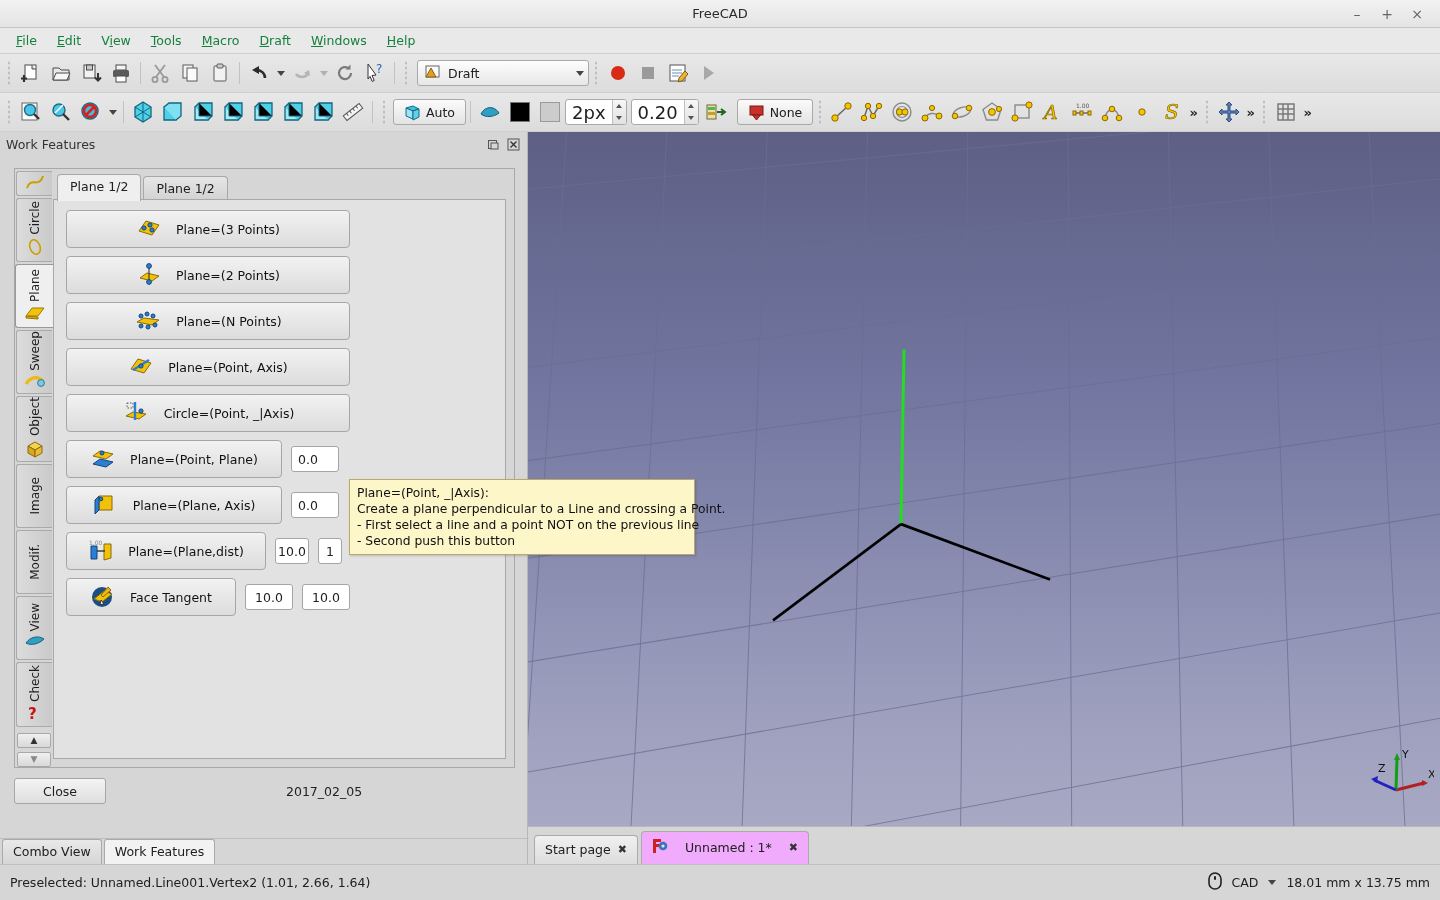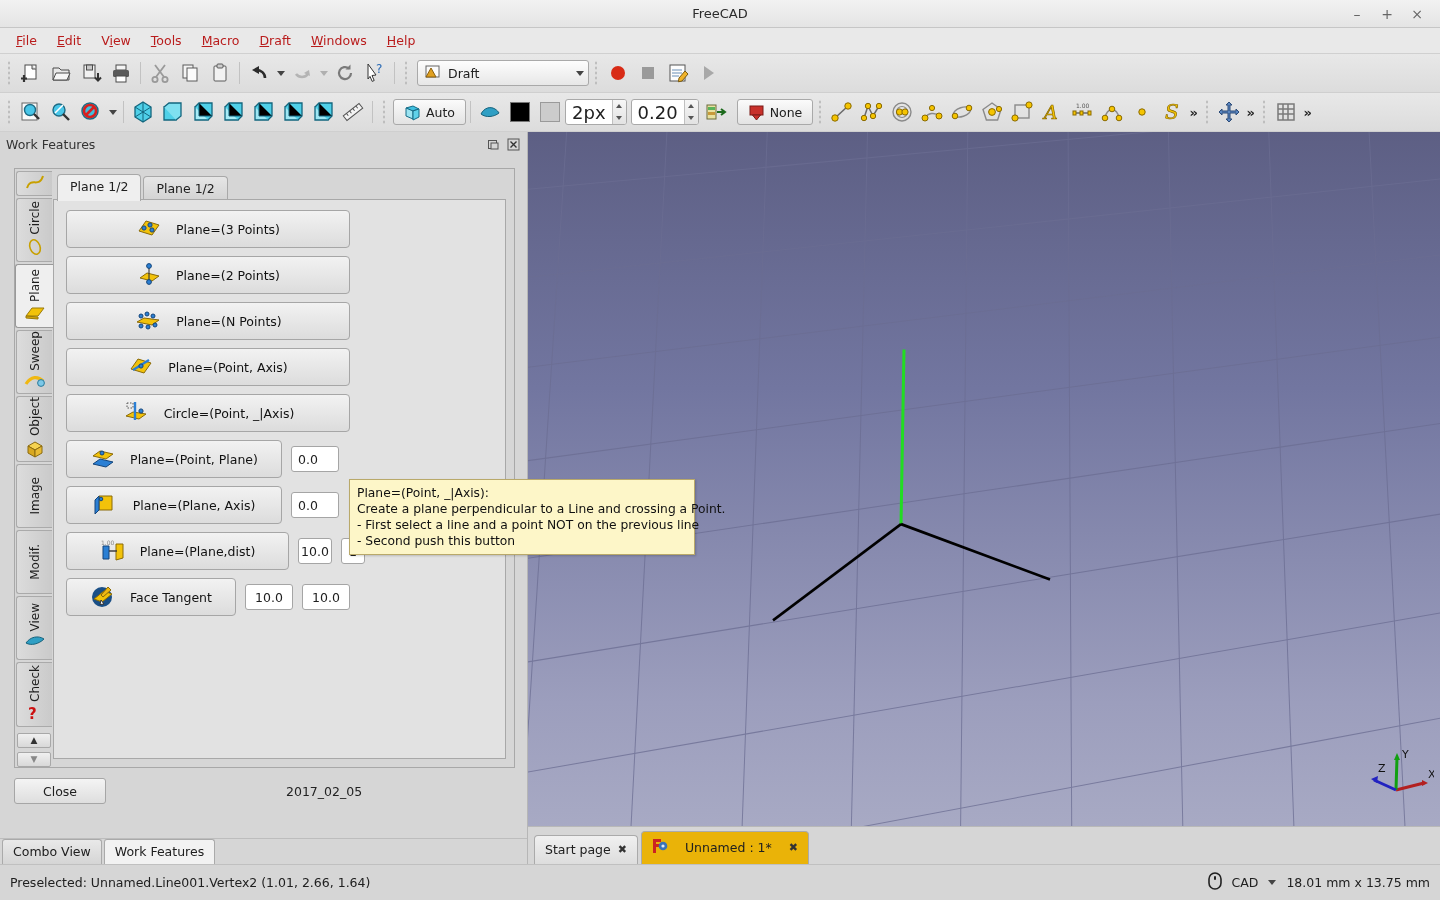--- a/index.html
+++ b/index.html
@@ -31,21 +31,21 @@
   }
 
   
   .menubar {
     height: 26px; flex: 0 0 26px;
     background: #e9e9e9;
     border-bottom: 1px solid #d0d0d0;
     display: flex; align-items: center; padding-left: 6px;
   }
   .menu-item {
-    padding: 4px 10px; font-size: 12.5px; color: #b91c1c;
+    padding: 4px 10px; font-size: 12.5px; color: #15803d;
   }
   .menu-item span.u { text-decoration: underline; }
 
   
   .toolbar {
     flex: 0 0 39px; height: 39px;
     background: linear-gradient(to bottom, #e8e8e8, #dcdcdc);
     border-bottom: 1px solid #cfcfcf;
     display: flex; align-items: center; padding: 0 2px;
   }
@@ -191,21 +191,21 @@
     background: #d6d6d6; border-top: 1px solid #b8b8b8;
     display: flex; align-items: flex-end; padding-left: 6px; z-index: 5;
   }
   .vtab2 {
     display: flex; align-items: center; gap: 7px;
     padding: 6px 10px 7px; font-size: 12.5px;
     background: linear-gradient(to bottom,#f0f0f0,#dddddd);
     border: 1px solid #aaa; border-bottom: none; border-radius: 4px 4px 0 0;
     margin-right: 3px;
   }
-  .vtab2.active { background: #eab308; gap: 17px; }
+  .vtab2.active { background: #f0abfc; gap: 17px; }
   .xclose { font-size: 11px; color: #333; font-weight: bold; }
 
   
   .statusbar {
     flex: 0 0 36px; height: 36px; background: #d6d6d6;
     border-top: 1px solid #c0c0c0;
     display: flex; align-items: center; padding: 4px 10px; font-size: 12.5px;
   }
   .status-right { margin-left: auto; display: flex; align-items: center; gap: 10px; }
 
@@ -812,21 +812,21 @@
                       <path d="M2 8l4-4v14l-4 4z" fill="#2a7fd4" stroke="#14457a"></path>
                       <circle cx="8" cy="7" r="1.8" fill="#2a7fd4" stroke="#14457a"></circle>
                     </svg>
                 </span>
                 <span>Plane=(Plane, Axis)</span>
               </div>
               <div class="inp" style="width:48px">0.0</div>
             </div>
 
             <div class="row">
-              <div class="wfbtn auto" style="width:223px">
+              <div class="wfbtn auto" style="width:200px">
                 <span>
                   <svg width="26" height="24" viewBox="0 0 26 24">
                       <text x="1" y="7" font-size="6" fill="#888" font-family="DejaVu Sans">1.00</text>
                       <path d="M3 8h6v13H3z" fill="#2a7fd4" stroke="#14457a"></path>
                       <path d="M16 6h7v14l-7 2z" fill="#f2c20a" stroke="#8a6a08"></path>
                       <path d="M9 13h8" stroke="#333" stroke-width="1.4"></path>
                     </svg>
                 </span>
                 <span>Plane=(Plane,dist)</span>
               </div>

